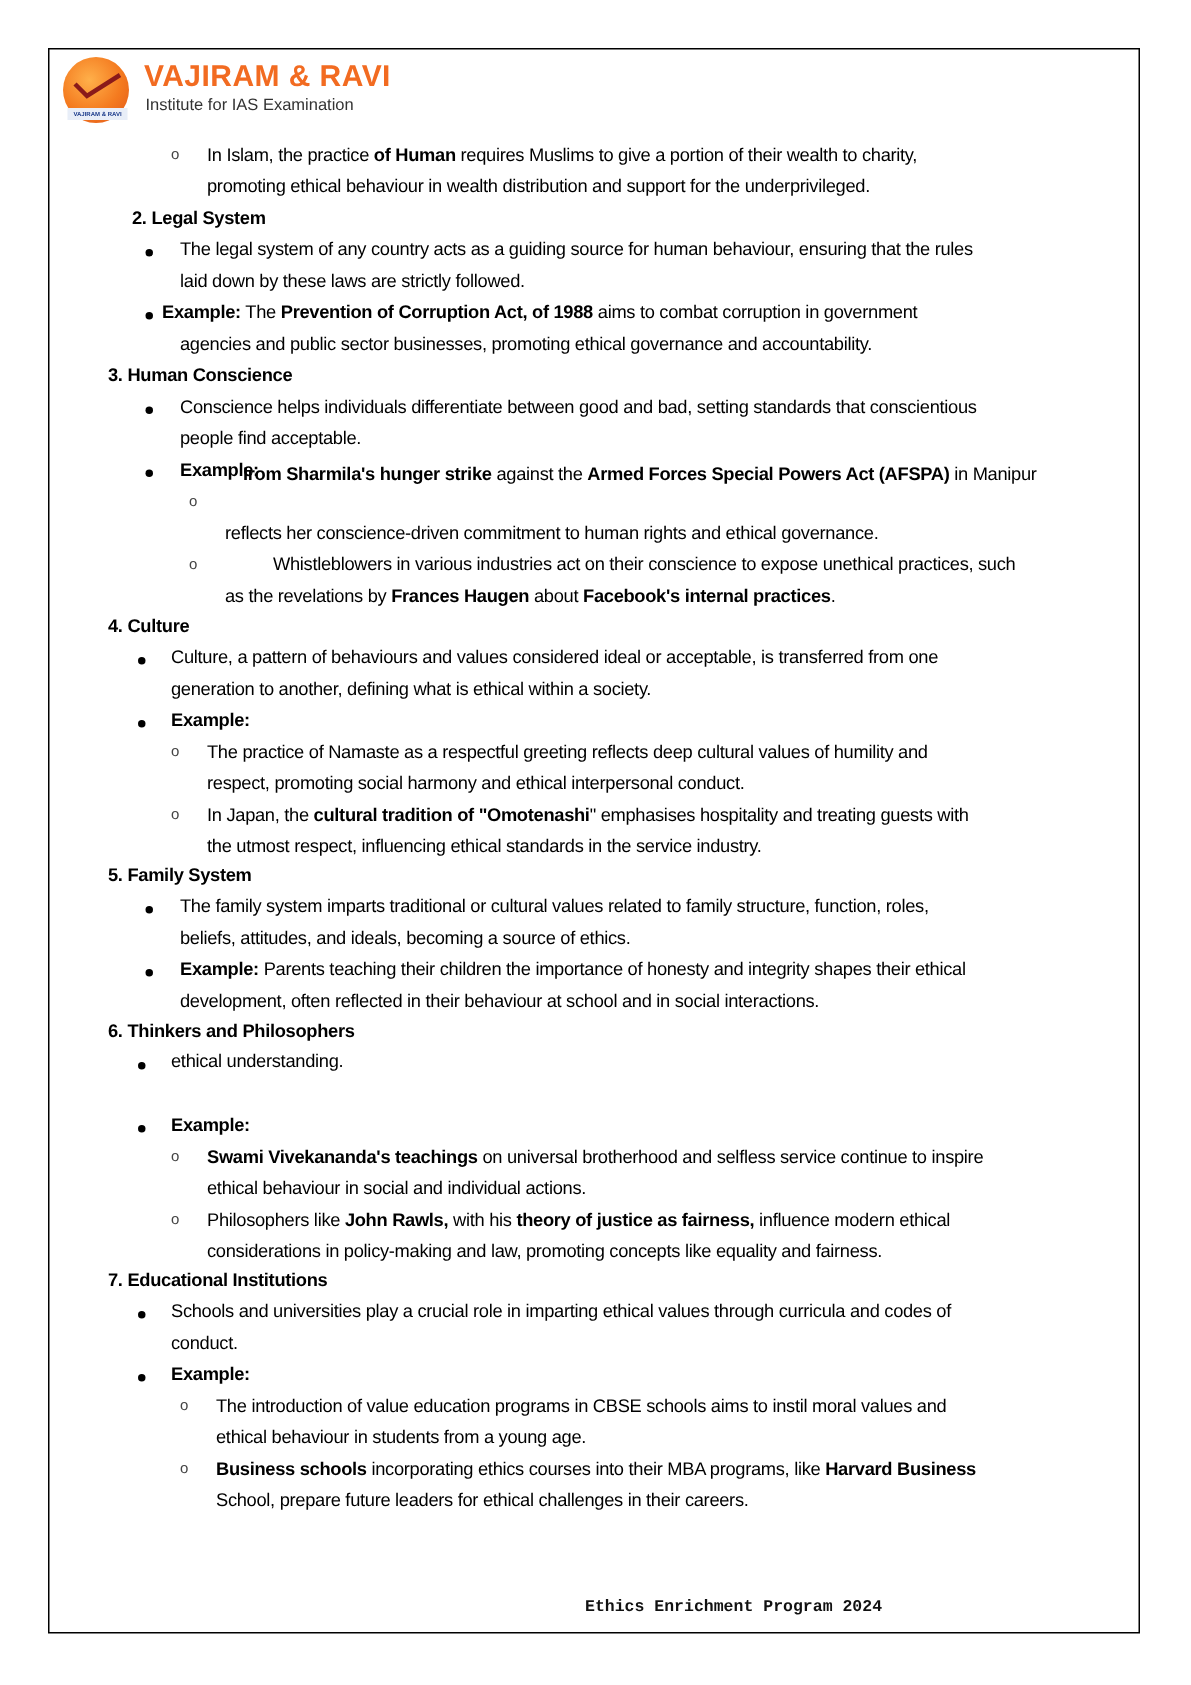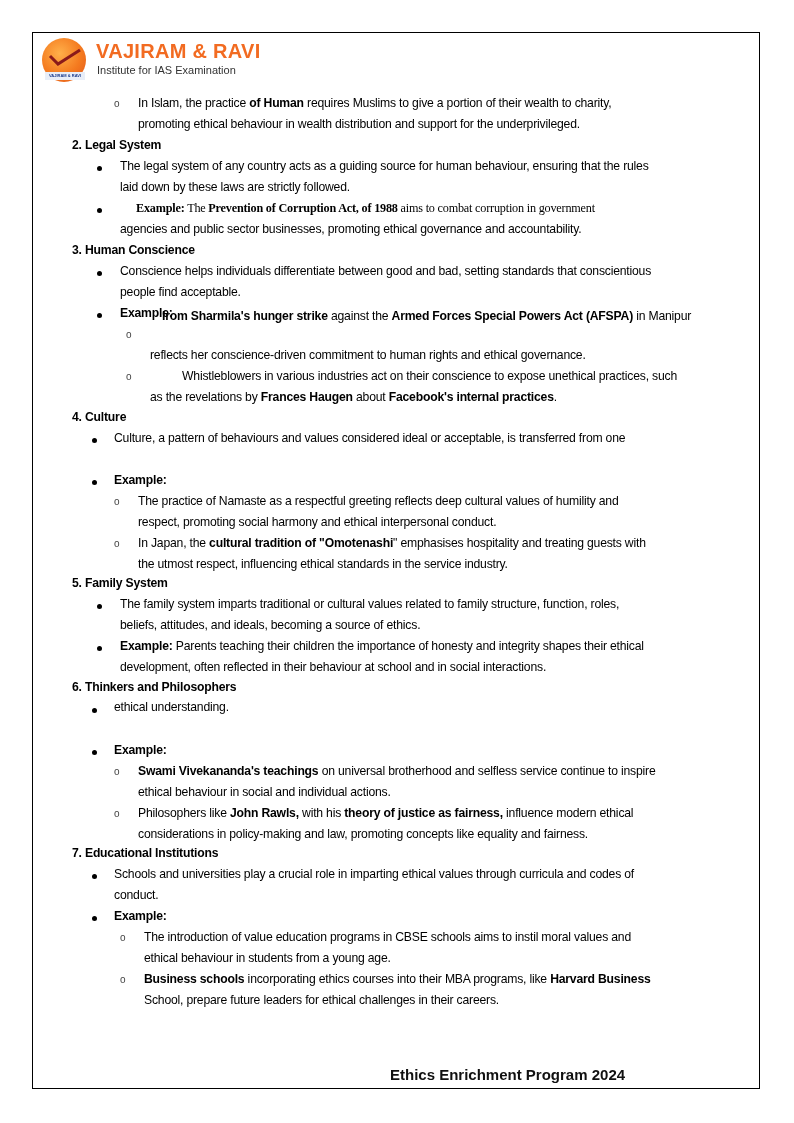--- a/index.html
+++ b/index.html
@@ -12,22 +12,22 @@
     background:radial-gradient(circle at 40% 35%, #ffb04a 0%, #f47a1f 55%, #e0561a 100%); }
   .logo-check { position:absolute; left:6px; top:10px; width:34px; height:22px; }
   .logo-ribbon { position:absolute; left:3px; top:36px; width:40px; height:8px; background:#e8eef8;
     font-size:4px; color:#1a3a8a; text-align:center; line-height:8px; font-weight:bold; }
   .brand { position:absolute; left:54px; top:4px; font-size:20px; font-weight:bold; color:#f26b21;
     letter-spacing:0.3px; font-family:"Liberation Sans", sans-serif; }
   .tagline { position:absolute; left:55px; top:28px; font-size:11px; color:#333;
     font-family:"Liberation Sans", sans-serif; }
   .heading { font-weight:bold; }
   b { font-weight:bold; }
-  .footer { position:absolute; left:390px; top:1066px; font-family:Liberation Sans, sans-serif;
-    font-size:15px; font-weight:bold; color:#111; }
+  .footer { position:absolute; left:390px; top:1066px; font-family:Liberation Mono, monospace;
+    font-size:11px; font-weight:bold; color:#111; }
 </style>
 </head>
 <body>
 
 <div class="frame"></div>
 
 <div class="logo">
   <div class="logo-circle"></div>
   <svg class="logo-check" viewBox="0 0 34 22">
     <path d="M2 10 L10 18 L32 4" stroke="#8a1a1a" stroke-width="3" fill="none"></path>
@@ -44,26 +44,26 @@
 </style>
 
 <div style="position:absolute;left:0;top:0;width:794px;height:1123px;font-family:'Liberation Sans', sans-serif;font-size:12.2px;letter-spacing:-0.2px;">
 
   <span class="ob" style="left:114px;top:98px;">o</span>
   <div class="l" style="left:138px;top:96px;width:583px;display:flex;justify-content:space-between;">
     <span><span>In Islam, the practice </span><b>of Human</b><span> requires Muslims to give a portion of their wealth to charity,</span></span>
   </div>
   <div class="l" style="left:138px;top:117px;">promoting ethical behaviour in wealth distribution and support for the underprivileged.</div>
 
-  <div class="l heading" style="left:72px;top:138px;font-weight:bold;">2.  Legal System</div>
+  <div class="l heading" style="left:88px;top:138px;font-weight:bold;">2.  Legal System</div>
   <span class="db" style="left:97px;top:166px;"></span>
   <div class="l" style="left:120px;top:159px;">The legal system of any country acts as a guiding source for human behaviour, ensuring that the rules</div>
   <div class="l" style="left:120px;top:180px;text-align:center;">laid down by these laws are strictly followed.</div>
   <span class="db" style="left:97px;top:208px;"></span>
-  <div class="l" style="left:136px;top:201px;font-family:Liberation Serif, serif;">
+  <div class="l" style="left:108px;top:201px;">
     <b>Example:</b><span> The </span><b>Prevention of Corruption Act, of 1988</b><span> aims to combat corruption in government</span>
   </div>
   <div class="l" style="left:120px;top:222px;">agencies and public sector businesses, promoting ethical governance and accountability.</div>
 
   <div class="l" style="left:72px;top:243px;font-weight:bold;">3. Human Conscience</div>
   <span class="db" style="left:97px;top:271px;"></span>
   <div class="l" style="left:120px;top:264px;">Conscience helps individuals differentiate between good and bad, setting standards that conscientious</div>
   <div class="l" style="left:120px;top:285px;">people find acceptable.</div>
   <span class="db" style="left:97px;top:313px;"></span>
   <div class="l" style="left:120px;top:306px;font-weight:bold;">Example:</div>
@@ -74,20 +74,21 @@
   <div class="l" style="left:150px;top:348px;">reflects her conscience-driven commitment to human rights and ethical governance.</div>
   <span class="ob" style="left:126px;top:371px;">o</span>
   <div class="l" style="left:150px;top:369px;margin-left:32px;">Whistleblowers in various industries act on their conscience to expose unethical practices, such</div>
   <div class="l" style="left:150px;top:390px;">
     <span>as the revelations by </span><b>Frances Haugen</b><span> about </span><b>Facebook's internal practices</b><span>.</span>
   </div>
 
   <div class="l" style="left:72px;top:410px;font-weight:bold;">4. Culture</div>
   <span class="db" style="left:92px;top:438px;"></span>
   <div class="l" style="left:114px;top:431px;">Culture, a pattern of behaviours and values considered ideal or acceptable, is transferred from one</div>
+  <div class="l" style="left:114px;top:452px;">generation to another, defining what is ethical within a society.</div>
   <span class="db" style="left:92px;top:480px;"></span>
   <div class="l" style="left:114px;top:473px;font-weight:bold;">Example:</div>
   <span class="ob" style="left:114px;top:496px;">o</span>
   <div class="l" style="left:138px;top:494px;">The practice of Namaste as a respectful greeting reflects deep cultural values of humility and</div>
   <div class="l" style="left:138px;top:515px;">respect, promoting social harmony and ethical interpersonal conduct.</div>
   <span class="ob" style="left:114px;top:538px;">o</span>
   <div class="l" style="left:138px;top:536px;">
     <span>In Japan, the </span><b>cultural tradition of "Omotenashi</b><span>" emphasises hospitality and treating guests with</span>
   </div>
   <div class="l" style="left:138px;top:557px;">the utmost respect, influencing ethical standards in the service industry.</div>

